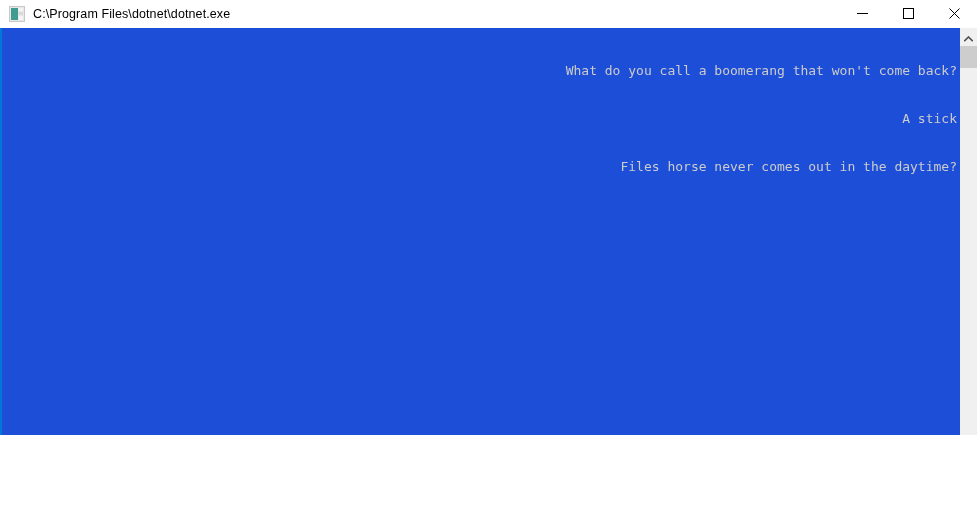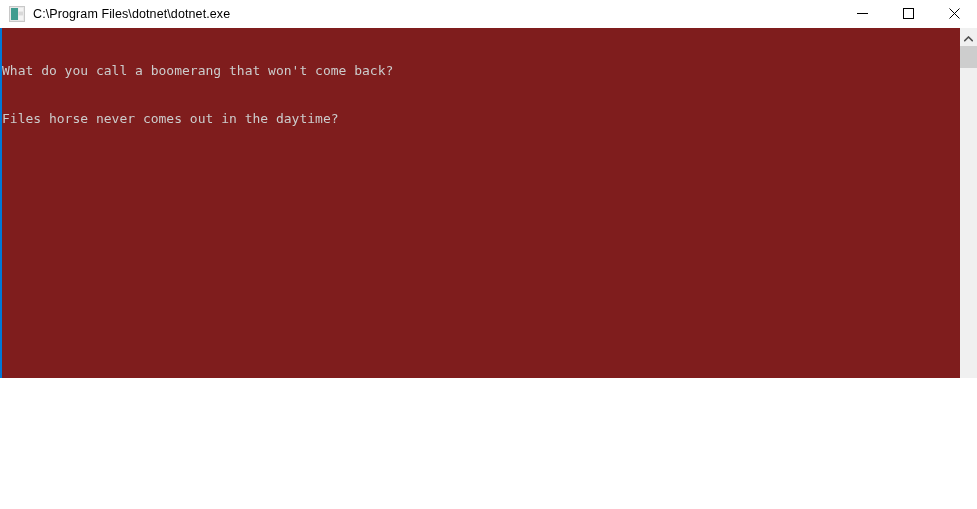--- a/index.html
+++ b/index.html
@@ -11,21 +11,21 @@
   body {
     width: 977px;
     height: 509px;
     overflow: hidden;
     font-family: "Liberation Sans", sans-serif;
   }
 
   #window {
     position: relative;
     width: 977px;
-    height: 378px;
+    height: 435px;
     background: #0c0c0c;
     box-sizing: border-box;
     overflow: hidden;
   }
 
   
   #titlebar {
     position: absolute;
     left: 0;
     top: 0;
@@ -78,22 +78,23 @@
     cursor: default;
   }
 
   
   #console-area {
     position: absolute;
     left: 0;
     top: 28px;
     width: 977px;
     height: 481px;
-    background: #7f1d1d;
-    box-sizing: border-box;
+    background: #1d4ed8;
+    box-sizing: border-box;
+    text-align: right;
   }
 
   
   #left-accent {
     position: absolute;
     left: 0;
     top: 0;
     width: 2px;
     height: 481px;
     background: #0078d7;
@@ -208,20 +209,21 @@
 
     </div>
   </div>
 
   <div id="console-area">
 
     <div id="left-accent"></div>
 
     <div id="console-text">
       <div class="console-line">What do you call a boomerang that won't come back?</div>
+      <div class="console-line">A stick</div>
       <div class="console-line">Files horse never comes out in the daytime?</div>
     </div>
 
     <div id="scrollbar">
       <div id="sb-track"></div>
 
       <div class="sb-button" id="sb-up">
         <span>
           <svg width="9" height="6" viewBox="0 0 9 6" aria-hidden="true">
             <path d="M0.8 4.6 L4.5 1 L8.2 4.6" fill="none" stroke="#505050" stroke-width="1.6" stroke-linecap="square"></path>

